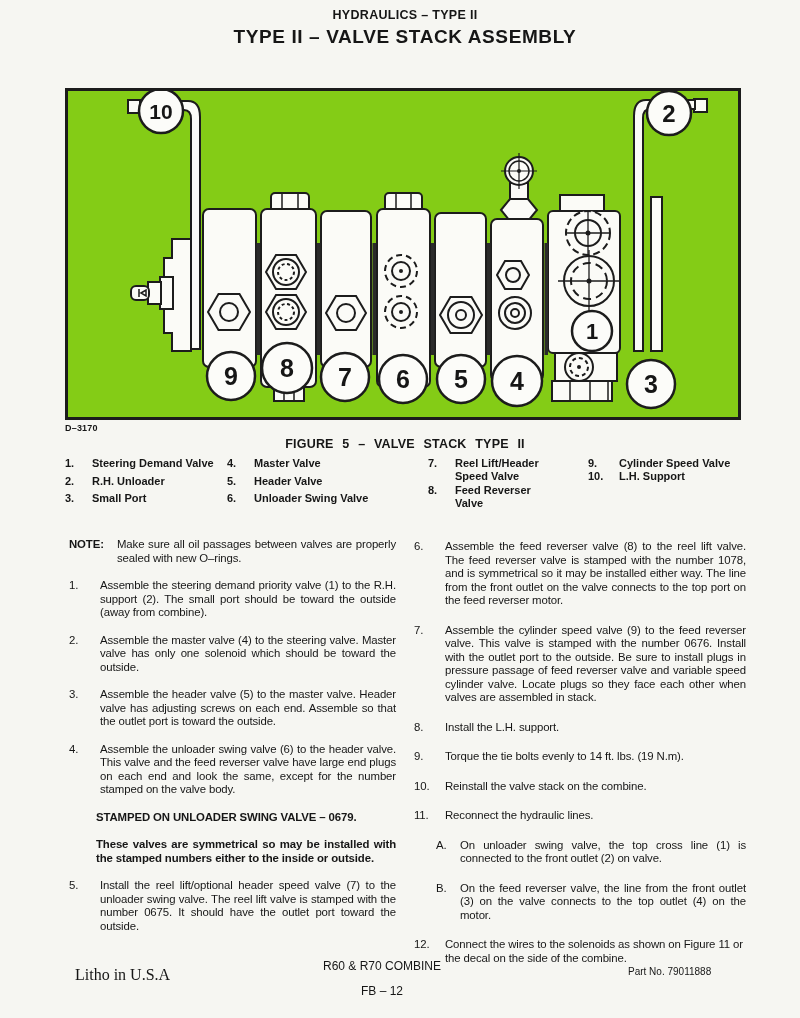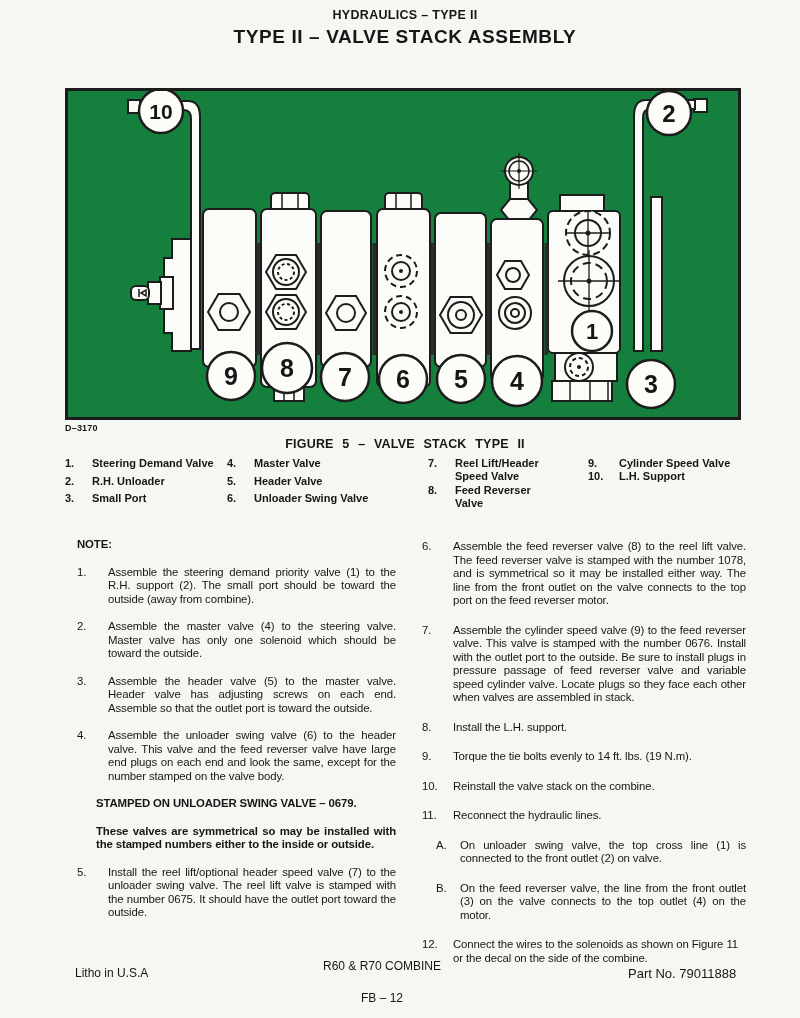--- a/index.html
+++ b/index.html
@@ -7,53 +7,53 @@
     width:800px;height:1018px;position:relative;overflow:hidden;
     background:#f6f6f2;color:#161616;
     font-family:"Liberation Sans", sans-serif;
     -webkit-font-smoothing:antialiased;
   }
   .abs{position:absolute;}
   
   .kicker{top:8px;left:0;width:810px;text-align:center;font-size:12.5px;font-weight:bold;letter-spacing:.3px;}
   .title{top:26px;left:0;width:810px;text-align:center;font-size:19px;font-weight:bold;letter-spacing:.6px;}
   
-  .fig-frame{left:65px;top:88px;width:676px;height:332px;border:3px solid #1c1c1c;background:#15803d;box-sizing:border-box;}
+  .fig-frame{left:65px;top:88px;width:676px;height:332px;border:3px solid #1c1c1c;background:#84cc16;box-sizing:border-box;}
   .fig-frame svg{display:block;width:100%;height:100%;}
   .photo-code{left:65px;top:423px;font-size:9px;font-weight:bold;letter-spacing:.2px;}
   .caption{left:0;top:437px;width:810px;text-align:center;font-size:12.5px;font-weight:bold;word-spacing:5px;letter-spacing:.2px;}
   
   .legend-item{display:flex;font-size:11px;font-weight:bold;line-height:12.5px;}
   .legend-item .lnum{flex:0 0 17px;}
   .legend-item .llab{margin-left:10px;}
   .lcol1{left:65px;top:457px;width:160px;}
   .lcol2{left:227px;top:457px;width:185px;}
   .lcol3{left:428px;top:457px;width:150px;}
   .lcol4{left:588px;top:457px;width:170px;}
   .lcol1 .legend-item,.lcol2 .legend-item{margin-bottom:5px;}
   .lcol3 .legend-item{margin-bottom:2px;}
   .lcol4 .legend-item .lnum{flex:0 0 21px;}
   .lcol3 .llab{width:95px;}
   
   .col{font-size:11.4px;line-height:13.5px;letter-spacing:-0.12px;text-align:justify;}
   .col-left{left:65px;top:538px;width:331px;}
   .col-right{left:410px;top:540px;width:336px;}
-  .para{display:flex;margin:0 0 14px 12px;}
+  .para{display:flex;margin:0 0 14px 4px;}
   .col-right .para{margin-bottom:16px;}
   .inum{flex:0 0 31px;}
   .itext{flex:1;text-align:justify;}
   .note-label{flex:0 0 48px;font-weight:bold;}
   .stamped{margin-left:31px;display:block;font-weight:bold;}
   .subitem{margin-left:26px;}
   .subitem .inum{flex:0 0 24px;}
   
-  .foot-litho{left:75px;top:966px;font-size:12px;}
+  .foot-litho{left:75px;top:966px;font-size:16px;font-family:Liberation Serif, serif;}
   .foot-center{left:382px;top:959px;transform:translateX(-50%);text-align:center;font-size:12px;}
-  .foot-page{margin-top:18px;font-size:12px;}
-  .foot-part{left:628px;top:966px;font-size:13px;}
+  .foot-page{margin-top:11px;font-size:12px;}
+  .foot-part{left:628px;top:966px;font-size:10px;}
 </style>
 </head>
 <body>
 
 <div class="abs kicker">HYDRAULICS – TYPE II</div>
 <div class="abs title">TYPE II – VALVE STACK ASSEMBLY</div>
 
 <div class="abs fig-frame">
 <svg viewBox="0 0 670 326">
   <g stroke="#1c1c1c" stroke-width="2" fill="none">
@@ -272,20 +272,21 @@
     </div>
   <div class="legend-item">
       <span class="lnum">10.</span>
       <span class="llab">L.H. Support</span>
     </div>
 </div>
 
 <div class="abs col col-left">
   <div class="para">
     <span class="note-label">NOTE:</span>
+    <span class="itext">Make sure all oil passages between valves are properly sealed with new O–rings.</span>
   </div>
   <div class="para">
       <span class="inum">1.</span>
       <span class="itext">Assemble the steering demand priority valve (1) to the R.H. support (2). The small port should be toward the outside (away from combine).</span>
     </div>
   <div class="para">
       <span class="inum">2.</span>
       <span class="itext">Assemble the master valve (4) to the steering valve. Master valve has only one solenoid which should be toward the outside.</span>
     </div>
   <div class="para">

